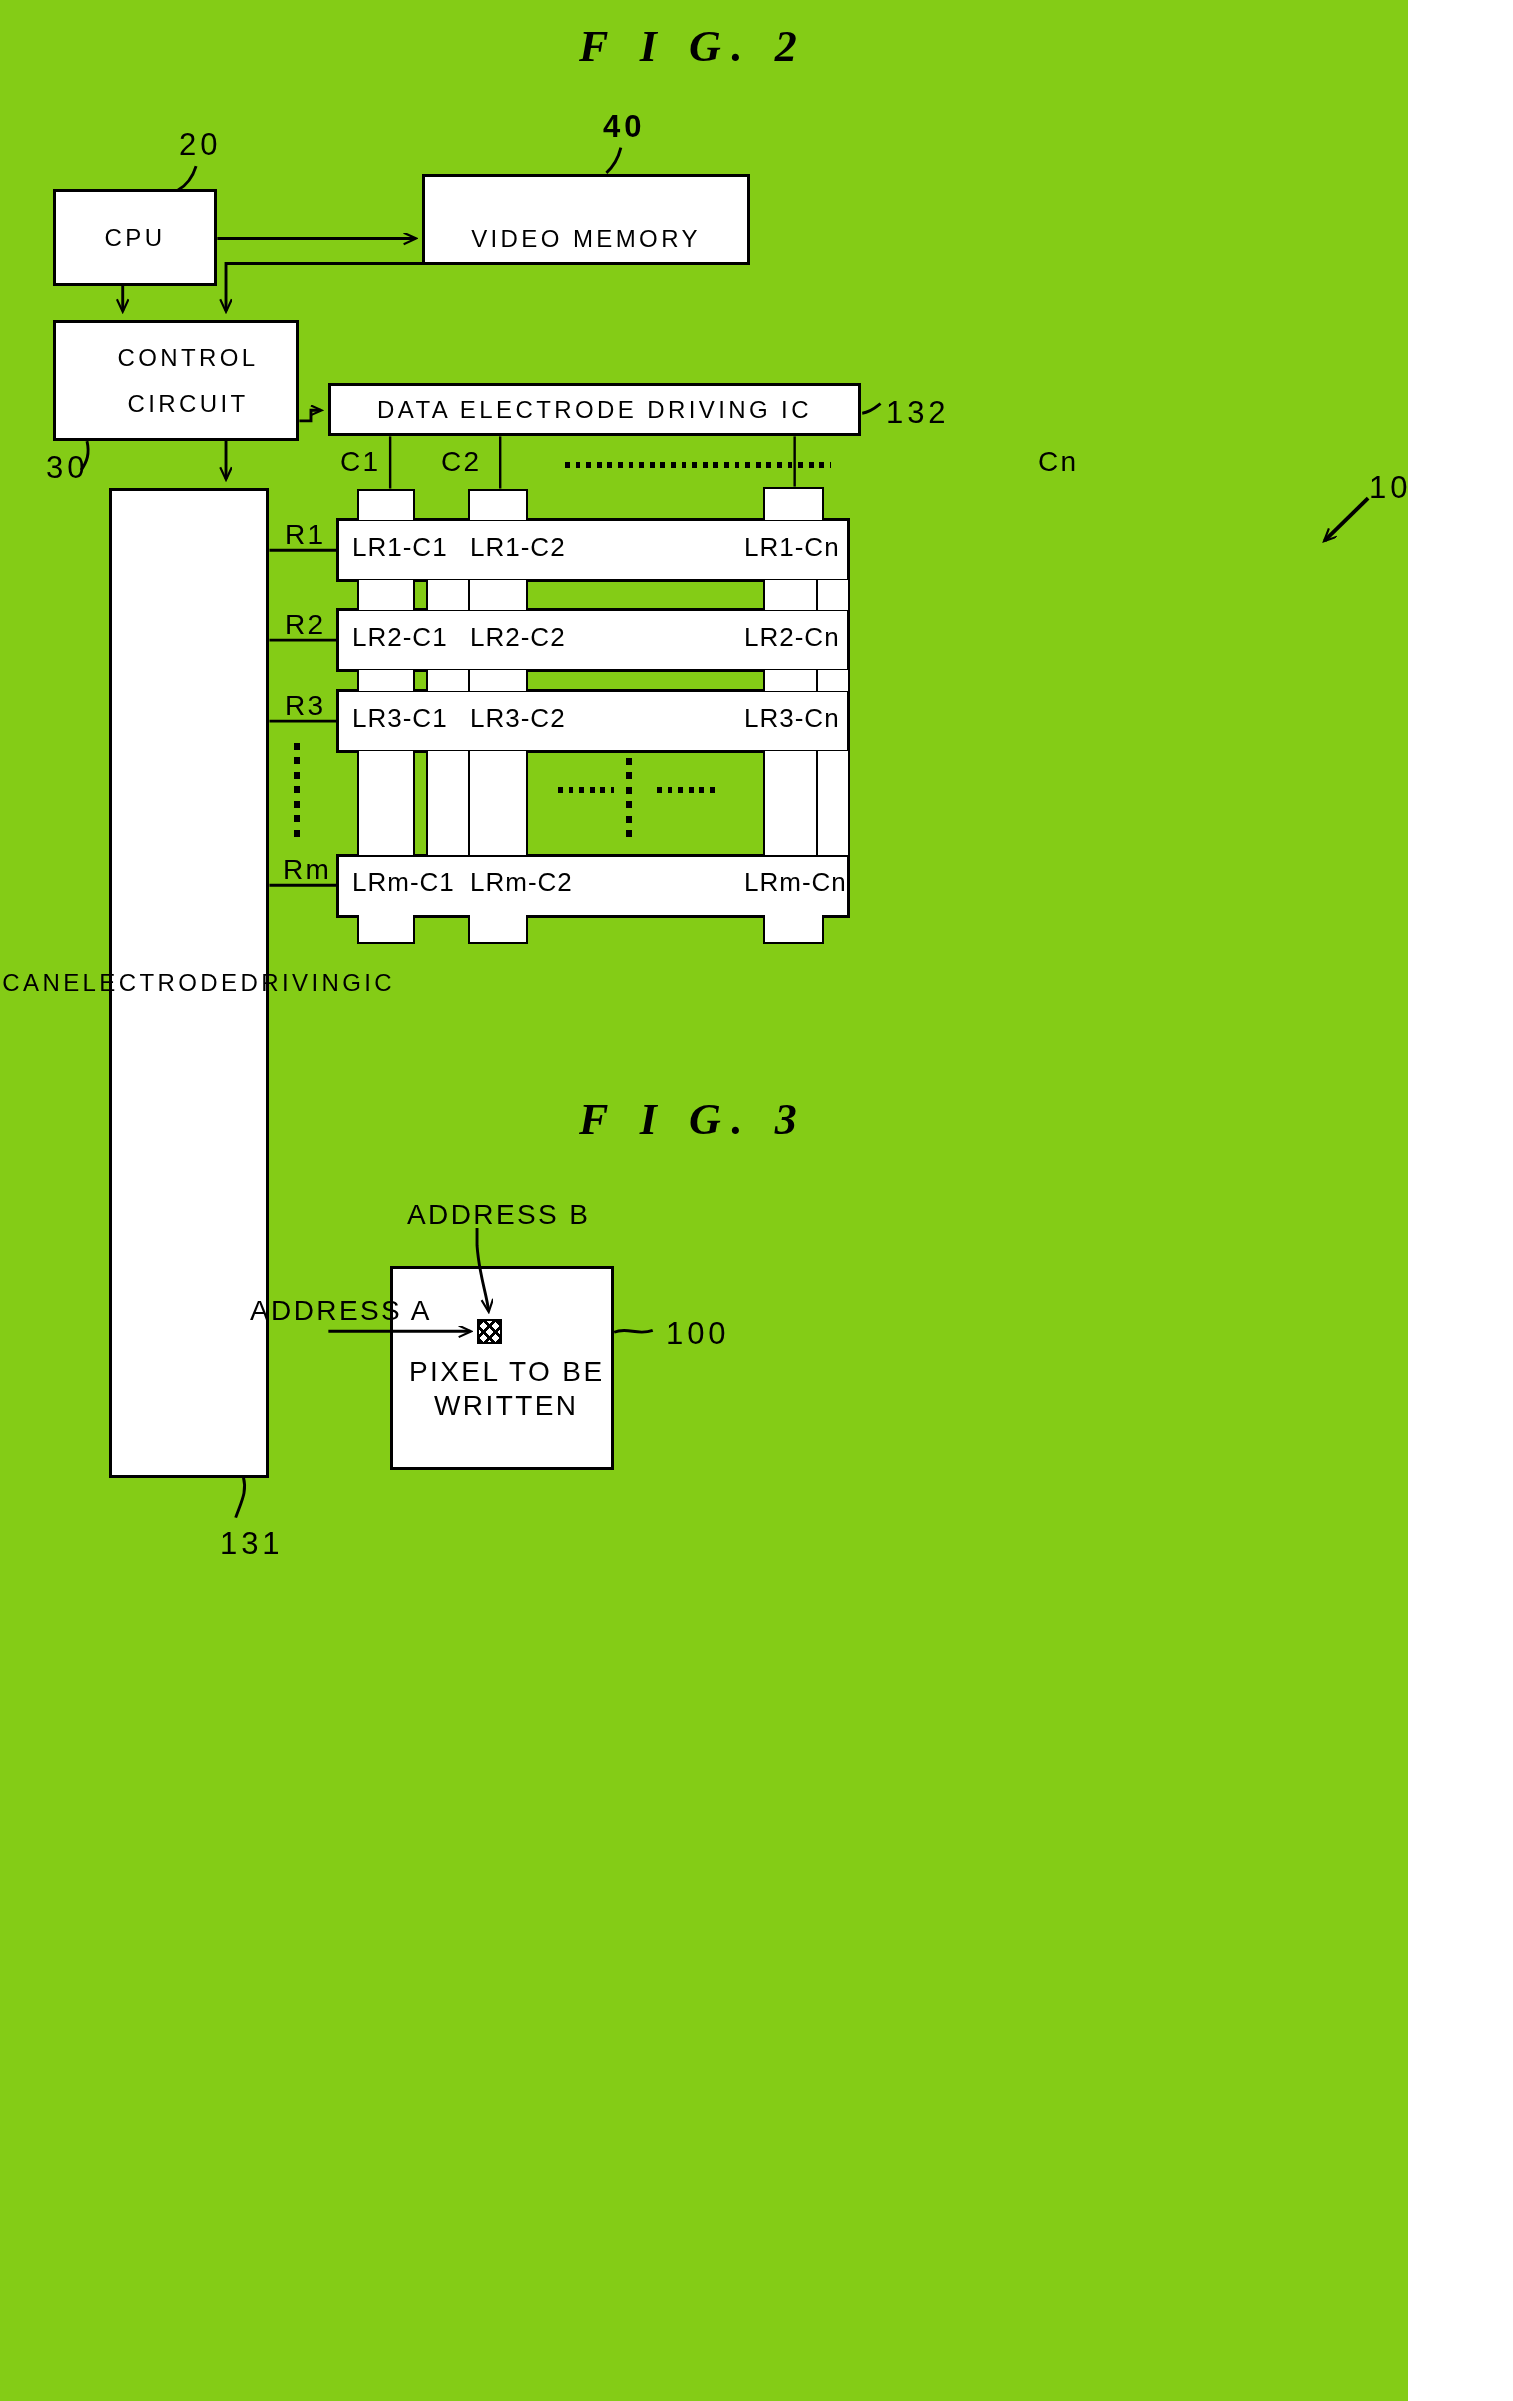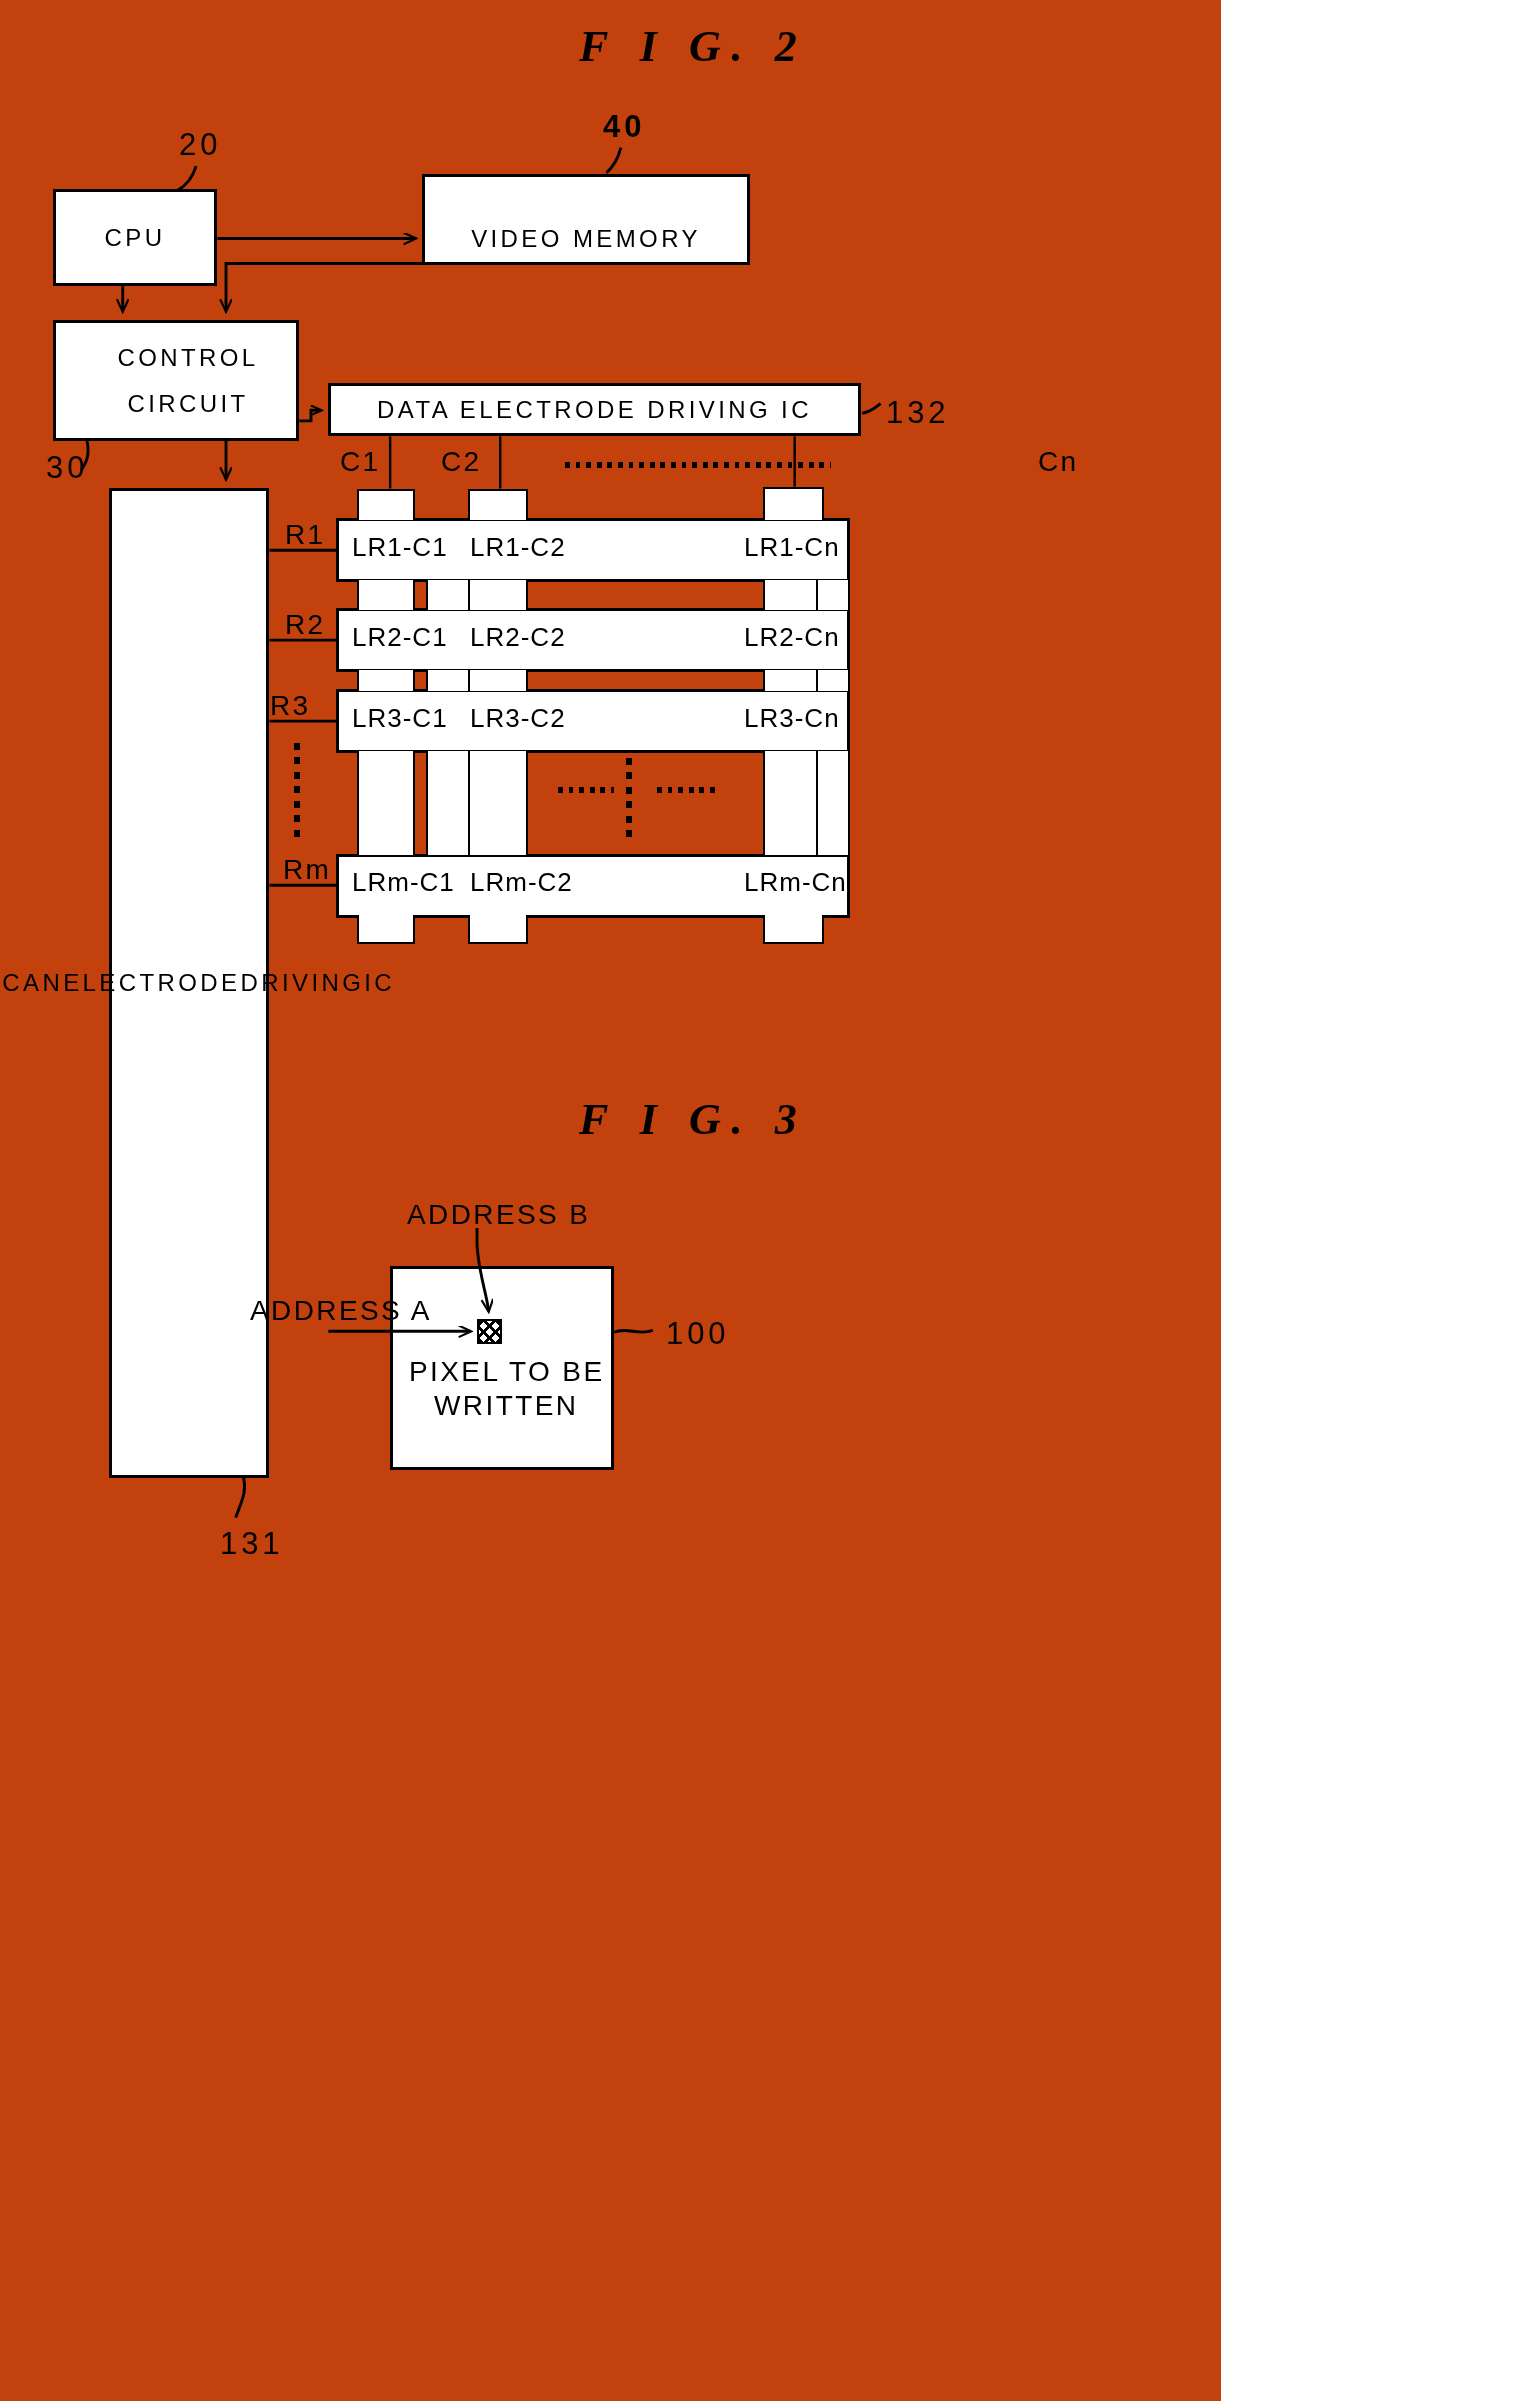--- a/index.html
+++ b/index.html
@@ -7,23 +7,23 @@
     margin: 0;
     padding: 0;
     background: #ffffff;
   }
   body {
     font-family: "Liberation Sans", sans-serif;
     color: #000000;
   }
   #page {
     position: relative;
-    width: 1221px;
+    width: 1408px;
     height: 2401px;
-    background: #c2410c;
+    background: #84cc16;
     overflow: hidden;
   }
 
   
   .fig-title {
     position: absolute;
     font-family: "Liberation Serif", serif;
     font-style: italic;
     font-weight: 700;
     font-size: 44px;
@@ -202,21 +202,21 @@
   <div class="panel-row" style="left:336px; top:608px; width:514px; height:64px;"></div>
   <div class="cell" style="left:352px; top:622px;">LR2-C1</div>
   <div class="cell" style="left:470px; top:622px;">LR2-C2</div>
   <div class="cell" style="left:744px; top:622px;">LR2-Cn</div>
   <div class="lbl" style="left:285px; top:609px;">R2</div>
 
   <div class="panel-row" style="left:336px; top:689px; width:514px; height:64px;"></div>
   <div class="cell" style="left:352px; top:703px;">LR3-C1</div>
   <div class="cell" style="left:470px; top:703px;">LR3-C2</div>
   <div class="cell" style="left:744px; top:703px;">LR3-Cn</div>
-  <div class="lbl" style="left:270px; top:690px;">R3</div>
+  <div class="lbl" style="left:285px; top:690px;">R3</div>
 
   <div class="panel-row" style="left:336px; top:854px; width:514px; height:64px;"></div>
   <div class="cell" style="left:352px; top:867px;">LRm-C1</div>
   <div class="cell" style="left:470px; top:867px;">LRm-C2</div>
   <div class="cell" style="left:744px; top:867px;">LRm-Cn</div>
   <div class="lbl" style="left:283px; top:854px;">Rm</div>
 
   <div class="dots-v" style="left:294px; top:743px; height:97px;"></div>
 
   <div class="dots-v" style="left:626px; top:758px; height:87px;"></div>

